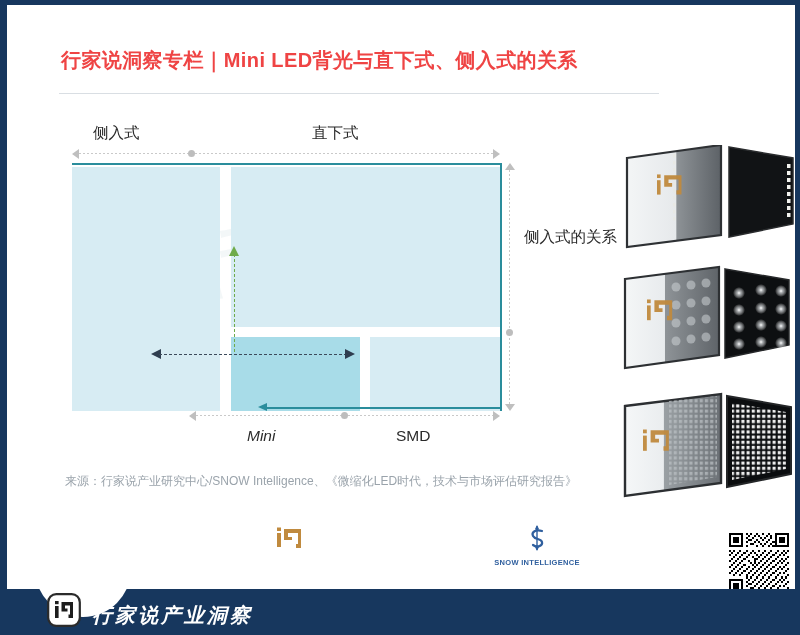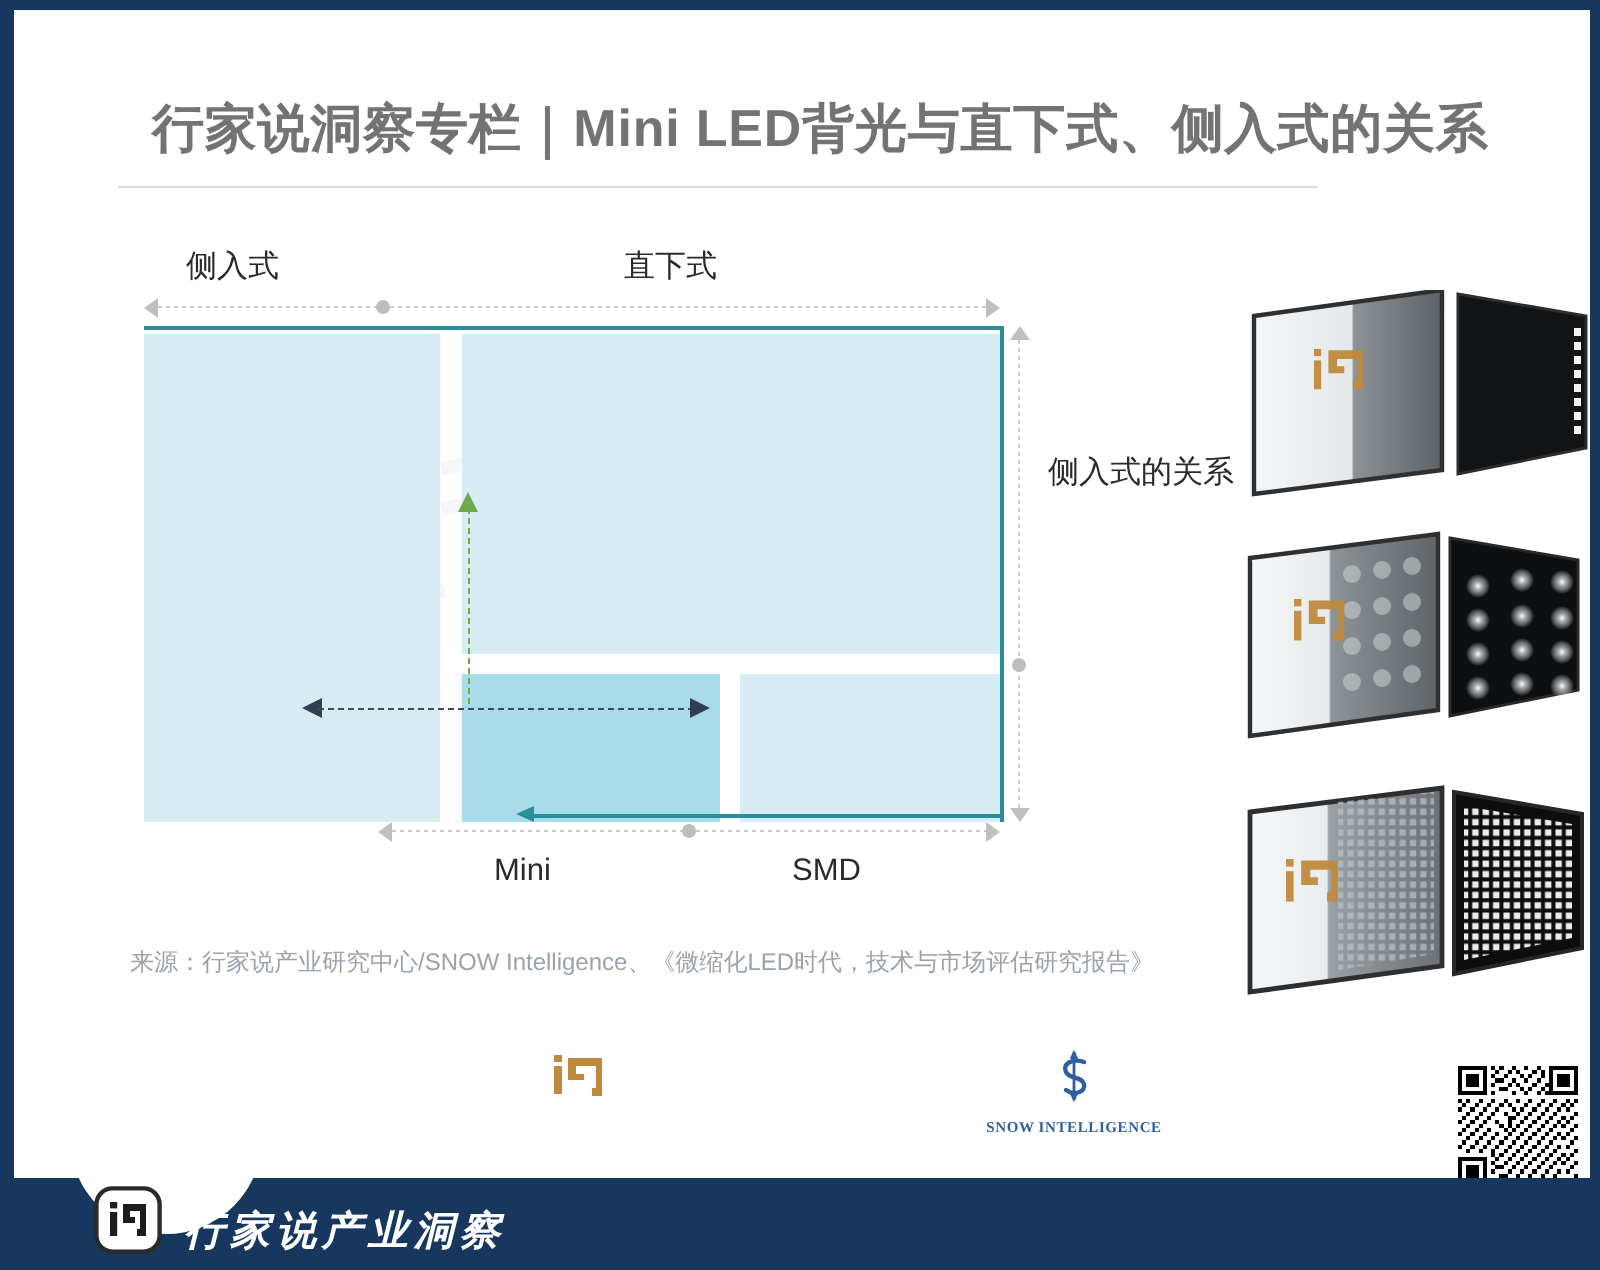--- a/index.html
+++ b/index.html
@@ -14,24 +14,24 @@
     width: 800px; height: 635px;
     background: #ffffff;
     border-left: 7px solid #17375e;
     border-top: 5px solid #17375e;
     border-right: 5px solid #17375e;
   }
 
   
   .title {
     position: absolute;
-    left: 69px; top: 42px;
-    font-size: 26px;
+    left: 54px; top: 42px;
+    font-size: 20px;
     font-weight: 700;
-    color: #737373;
+    color: #ef4444;
     letter-spacing: 0.4px;
     white-space: nowrap;
   }
   .title-rule {
     position: absolute;
     left: 52px; top: 88px;
     width: 600px; height: 1px;
     background: #d9dee3;
   }
 
@@ -184,21 +184,21 @@
   
   .credits { position: absolute; left: 270px; top: 518px; width: 310px; height: 44px; }
   .credit-hjs { position: absolute; left: 0; top: 4px; display: flex; align-items: center; gap: 8px; }
   .credit-hjs .txt {
     font-size: 14.5px; font-style: italic; font-weight: 600; color: #8a8a8a;
     white-space: nowrap;
   }
   .credit-snow { position: absolute; left: 205px; top: 0; text-align: center; width: 110px; }
   .credit-snow .cap {
     font-size: 7.5px; font-weight: 700; color: #2f5f9e;
-    letter-spacing: 0.3px; margin-top: 1px; white-space: nowrap; font-family: Liberation Serif, serif;
+    letter-spacing: 0.3px; margin-top: 1px; white-space: nowrap;
   }
 
   
   .qr { position: absolute; left: 722px; top: 528px; width: 60px; height: 60px; }
 
   
   .footer {
     position: absolute; left: 0; bottom: 0;
     width: 795px; height: 46px;
     background: #17375e;
@@ -265,21 +265,21 @@
           <div class="ln"></div>
       </div>
     </div>
 
     <div class="axis-bot">
       <div class="axis-line"></div>
       <div class="axis-cap left"></div>
       <div class="axis-cap right"></div>
       <div class="axis-dot" style="left:152px"></div>
     </div>
-    <div class="axis-label" style="left:178px; top:310px;">Mini</div>
+    <div class="axis-label" style="left:178px; top:310px;font-style:italic;">Mini</div>
     <div class="axis-label" style="left:327px; top:310px;">SMD</div>
 
     <div class="axis-right">
       <div class="vline"></div>
       <div class="vcap up"></div>
       <div class="vcap down"></div>
       <div class="vdot" style="top:166px"></div>
     </div>
     <div class="rlabel" style="top:110px;">侧入式的关系</div>
   </div>

